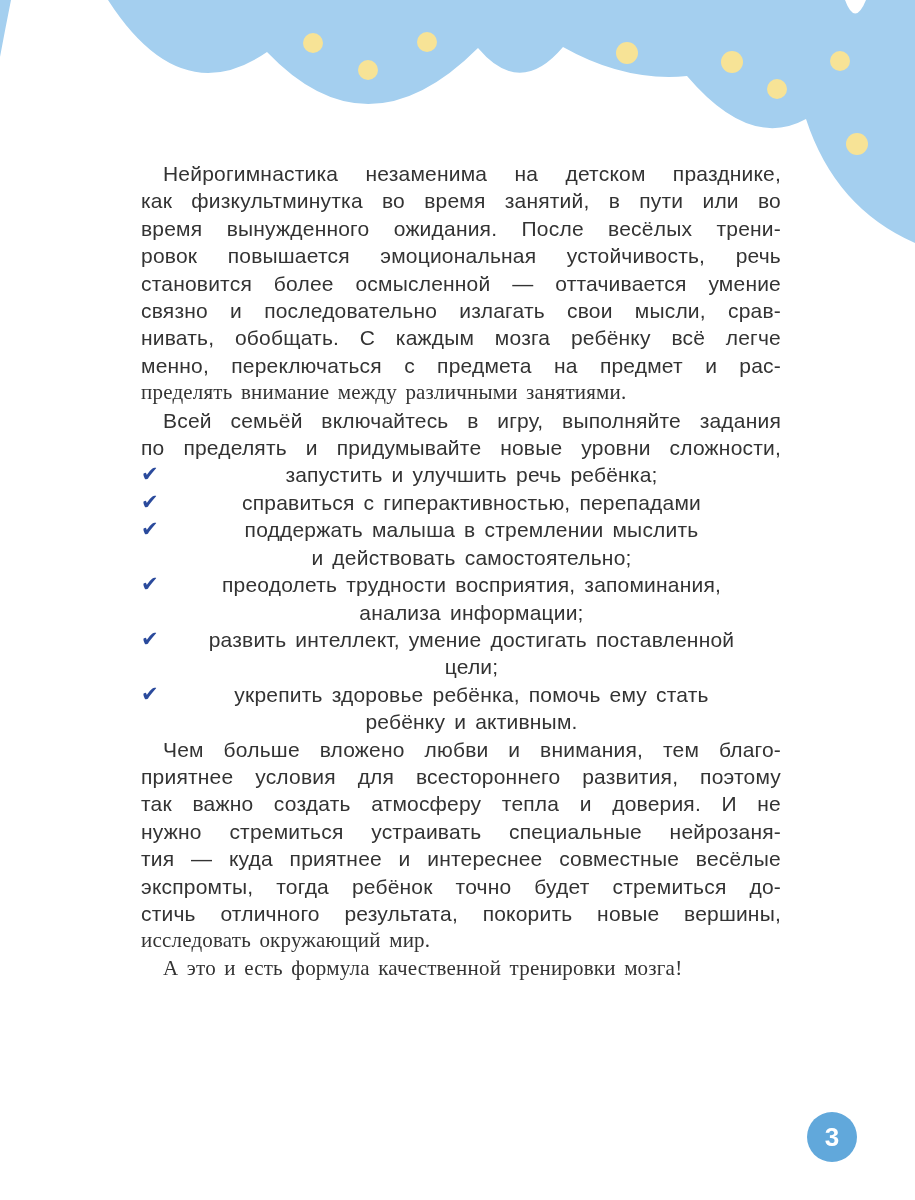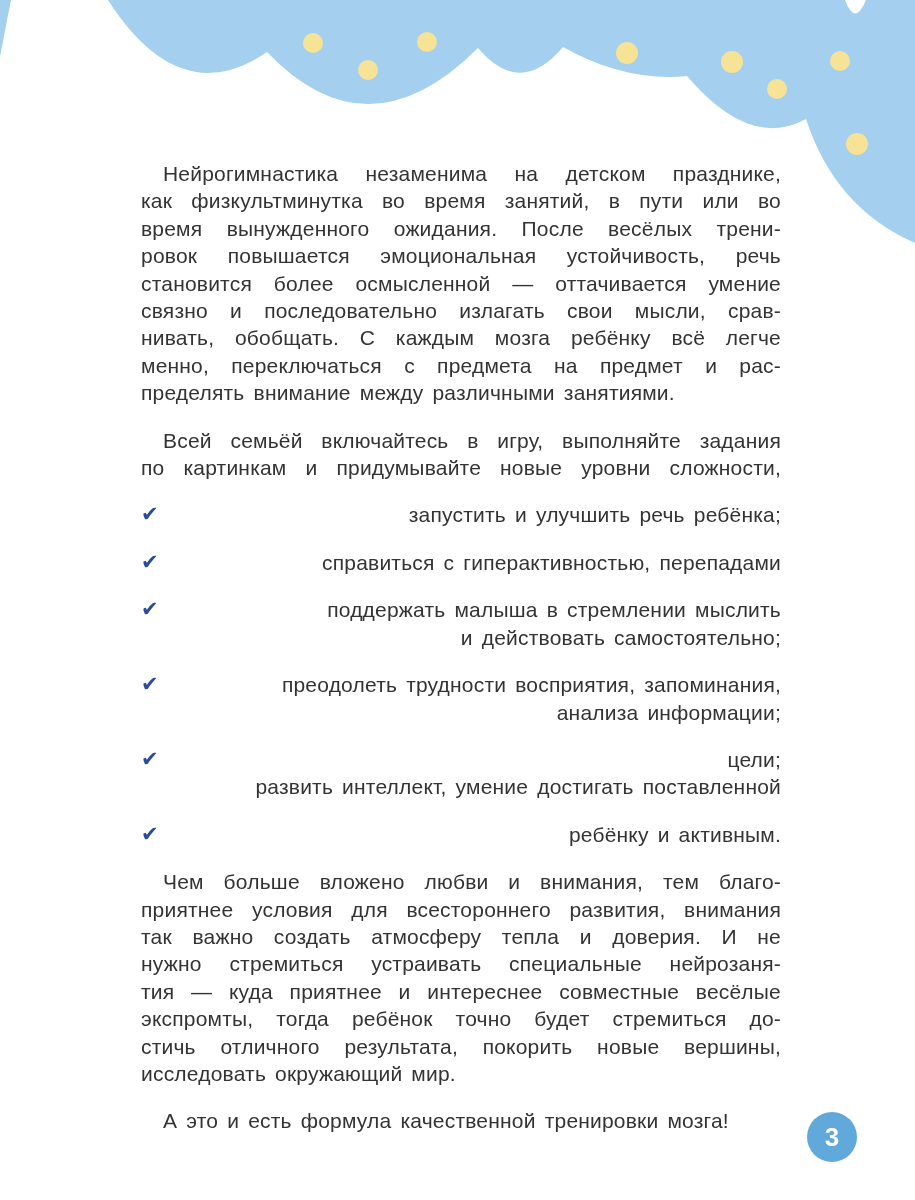--- a/index.html
+++ b/index.html
@@ -20,30 +20,30 @@
     position: absolute;
     left: 141px;
     top: 160px;
     width: 640px;
     color: var(--text, #333333);
     font-size: 21px;
     line-height: 27.4px;
     letter-spacing: 0.2px;
     word-spacing: 3px;
   }
-  .block { margin-top: 20px; }
+  .block { margin-top: 0; }
   .block:first-child { margin-top: 0; }
   .jline { text-align: justify; text-align-last: justify; }
-  .jline.last { text-align-last: left; }
+  .jline.last { text-align-last: left; font-family: Liberation Serif, serif; }
   .indent { text-indent: 22px; }
   .bullet {
     position: relative;
     padding-left: 21px;
   }
-  .bline { text-align: right; }
+  .bline { text-align: center; }
   .check {
     position: absolute;
     left: 0;
     top: 0;
     color: var(--check, #2a4a9c);
     font-family: "DejaVu Sans", "Liberation Sans", sans-serif;
     font-weight: bold;
     font-size: 21px;
     line-height: 27.4px;
     letter-spacing: 0;
@@ -100,21 +100,21 @@
         <div class="jline">время вынужденного ожидания. После весёлых трени-</div>
         <div class="jline">ровок повышается эмоциональная устойчивость, речь</div>
         <div class="jline">становится более осмысленной — оттачивается умение</div>
         <div class="jline">связно и последовательно излагать свои мысли, срав-</div>
         <div class="jline">нивать, обобщать. С каждым мозга ребёнку всё легче</div>
         <div class="jline">менно, переключаться с предмета на предмет и рас-</div>
         <div class="jline last">пределять внимание между различными занятиями.</div>
       </div>
       <div class="paragraph block">
         <div class="jline indent">Всей семьёй включайтесь в игру, выполняйте задания</div>
-        <div class="jline">по картинкам и придумывайте новые уровни сложности,</div>
+        <div class="jline">по пределять и придумывайте новые уровни сложности,</div>
       </div>
       <div class="bullet block">
         <span class="check">✔</span>
         <div class="bline">запустить и улучшить речь ребёнка;</div>
       </div>
       <div class="bullet block">
         <span class="check">✔</span>
         <div class="bline">справиться с гиперактивностью, перепадами</div>
       </div>
       <div class="bullet block">
@@ -122,30 +122,31 @@
         <div class="bline">поддержать малыша в стремлении мыслить</div>
         <div class="bline">и действовать самостоятельно;</div>
       </div>
       <div class="bullet block">
         <span class="check">✔</span>
         <div class="bline">преодолеть трудности восприятия, запоминания,</div>
         <div class="bline">анализа информации;</div>
       </div>
       <div class="bullet block">
         <span class="check">✔</span>
+        <div class="bline">развить интеллект, умение достигать поставленной</div>
         <div class="bline">цели;</div>
-        <div class="bline">развить интеллект, умение достигать поставленной</div>
       </div>
       <div class="bullet block">
         <span class="check">✔</span>
+        <div class="bline">укрепить здоровье ребёнка, помочь ему стать</div>
         <div class="bline">ребёнку и активным.</div>
       </div>
       <div class="paragraph block">
         <div class="jline indent">Чем больше вложено любви и внимания, тем благо-</div>
-        <div class="jline">приятнее условия для всестороннего развития, внимания</div>
+        <div class="jline">приятнее условия для всестороннего развития, поэтому</div>
         <div class="jline">так важно создать атмосферу тепла и доверия. И не</div>
         <div class="jline">нужно стремиться устраивать специальные нейрозаня-</div>
         <div class="jline">тия — куда приятнее и интереснее совместные весёлые</div>
         <div class="jline">экспромты, тогда ребёнок точно будет стремиться до-</div>
         <div class="jline">стичь отличного результата, покорить новые вершины,</div>
         <div class="jline last">исследовать окружающий мир.</div>
       </div>
       <div class="paragraph block">
         <div class="jline indent last">А это и есть формула качественной тренировки мозга!</div>
       </div>

